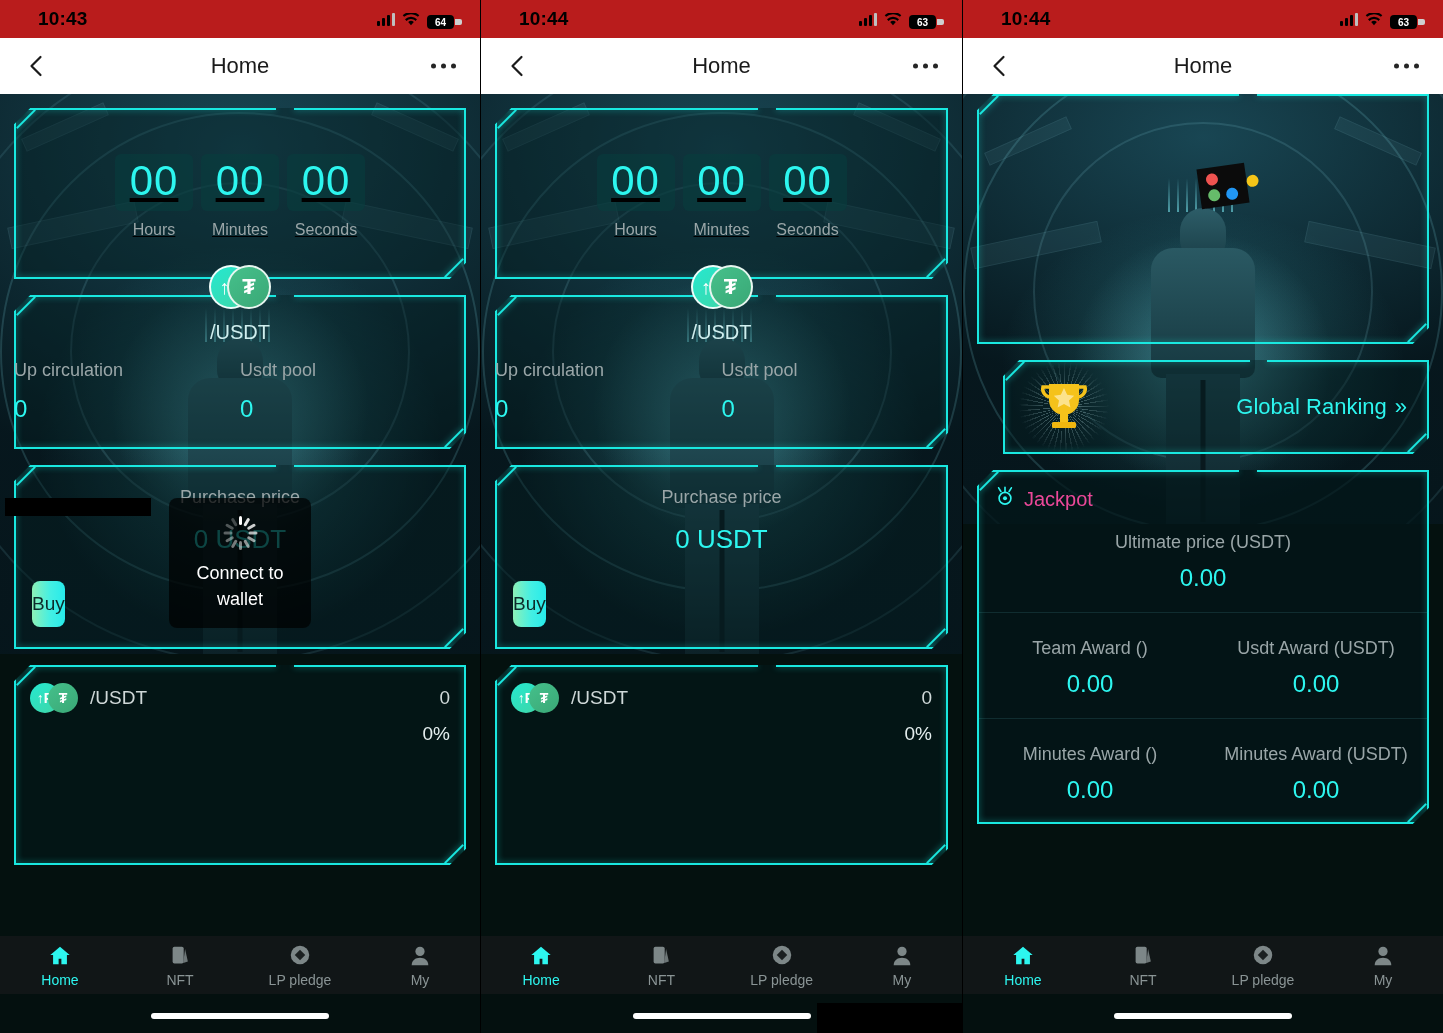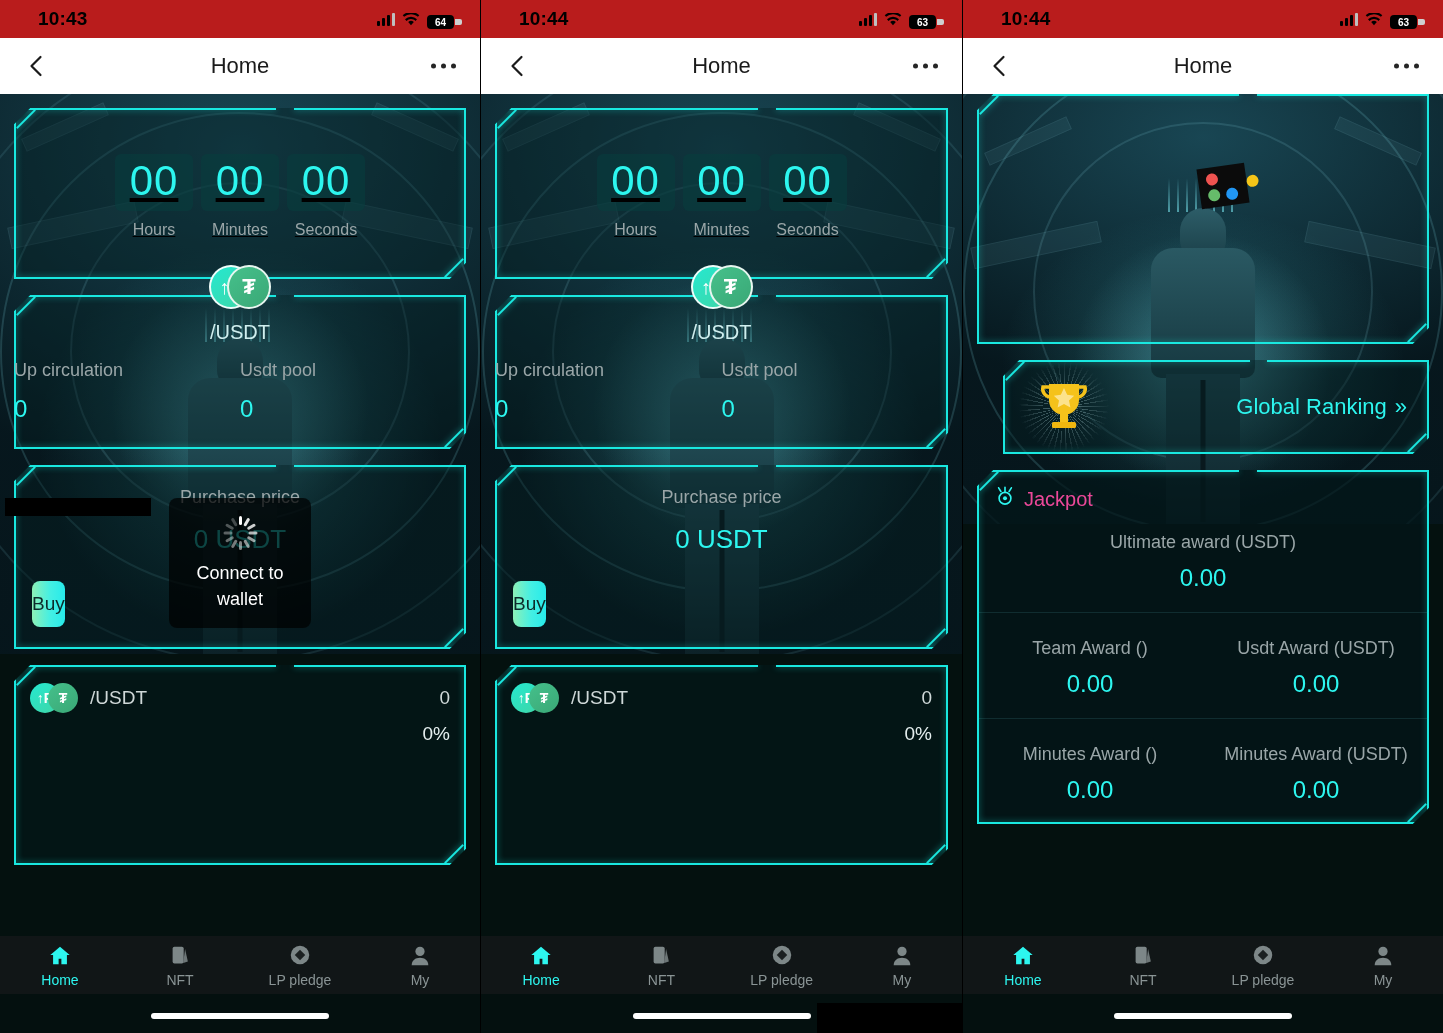--- a/index.html
+++ b/index.html
@@ -776,21 +776,21 @@
                     <circle cx="11" cy="13.5" r="6.5" stroke="#2df6ef" stroke-width="1.8" fill="none"></circle>
                     <circle cx="11" cy="13.5" r="2.2" fill="#2df6ef"></circle>
                   </svg>
               </span>
               <span>Jackpot</span>
             </div>
 
             <div class="jp-sec first">
               <div class="jp-cols">
                 <div class="jp-col">
-                  <div class="jp-k">Ultimate award (USDT)</div>
+                  <div class="jp-k">Ultimate price (USDT)</div>
                   <div class="jp-v">0.00</div>
                 </div>
               </div>
             </div>
 
             <div class="jp-sec">
               <div class="jp-cols">
                 <div class="jp-col">
                   <div class="jp-k">Team Award ()</div>
                   <div class="jp-v">0.00</div>

